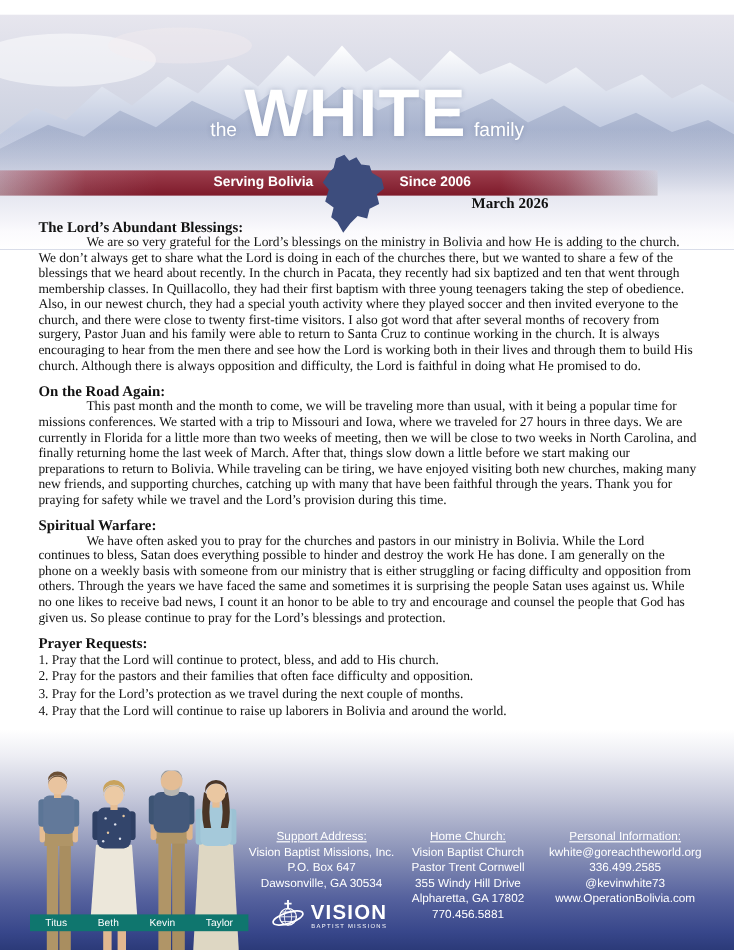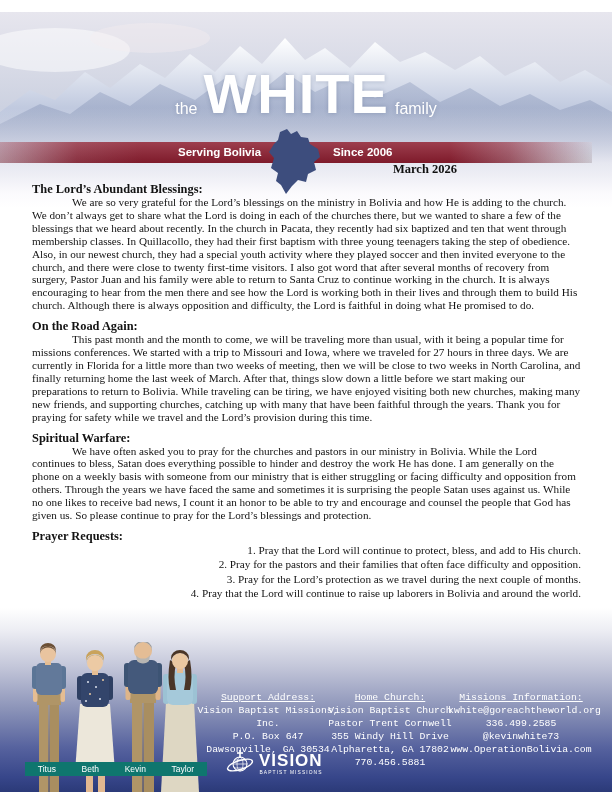--- a/index.html
+++ b/index.html
@@ -7,51 +7,51 @@
         font-family:"Liberation Serif", serif;color:#131313;margin:0 auto;}
 
   
   .header{position:absolute;top:12px;left:0;width:612px;height:196px;}
   .mtn{position:absolute;top:0;left:0;display:block;}
   .title-row{position:absolute;top:57px;left:0;width:612px;height:48px;display:flex;
              justify-content:center;align-items:flex-end;gap:6px;color:#ffffff;
              font-family:"Liberation Sans", sans-serif;text-shadow:0 0 4px rgba(40,60,100,.25);}
   .t-big{font-size:56px;font-weight:bold;letter-spacing:1px;line-height:.82;}
   .t-small{font-size:16px;line-height:1;}
-  .red-banner{position:absolute;top:130px;left:0;width:592px;height:21px;
+  .red-banner{position:absolute;top:130px;left:0;width:548px;height:21px;
       background:linear-gradient(180deg, rgba(255,255,255,.15), rgba(0,0,0,.10)),
                  linear-gradient(90deg, rgba(140,29,47,.40) 0%, rgba(140,28,46,.88) 13%,
                  #8c1d2f 24%, #8c1d2f 76%, rgba(140,28,46,.70) 86%, rgba(150,60,70,.06) 100%);}
   .banner-label{position:absolute;top:0;line-height:21px;color:#fff;
       font-family:"Liberation Sans", sans-serif;font-size:11.5px;font-weight:600;}
   .banner-left{left:178px;}
   .banner-right{left:333px;}
   .bolivia{position:absolute;left:267px;top:116px;}
 
   
   .date{position:absolute;top:162px;left:0;width:536px;box-sizing:border-box;
         text-align:right;padding-right:79px;font-weight:bold;font-size:12.5px;color:#101010;}
 
   
   .content{position:absolute;left:32px;top:183px;width:549px;z-index:3;}
   .sec-heading{font-size:12.4px;font-weight:bold;
                margin:0;line-height:13px;}
   .sec-body{margin:0 0 8px 0;font-size:11.2px;line-height:12.9px;text-indent:40px;}
-  .prayer-item{font-size:11.2px;line-height:14.5px;text-align:right;}
+  .prayer-item{font-size:11.2px;line-height:14.5px;}
 
   
   .bottom-grad{position:absolute;left:0;top:608px;width:612px;height:184px;z-index:1;
       background:linear-gradient(180deg, rgba(255,255,255,0) 0%, rgba(231,232,240,.75) 12%,
                  #c3c6d9 32%, #8b93b8 55%, #56629e 76%, #37468a 92%, #2b3a78 100%);}
   .family-svg{position:absolute;left:20px;top:642px;z-index:2;}
   .names{position:absolute;left:25px;top:762px;width:182px;height:14px;background:#0f766e;
          display:flex;justify-content:space-around;align-items:center;z-index:4;}
   .names span{color:#fff;font-family:"Liberation Sans", sans-serif;font-size:8.5px;}
   .f-col{position:absolute;top:691px;z-index:3;text-align:center;color:#ffffff;
-         font-family:Liberation Mono, monospace;font-size:9.8px;line-height:13px;}
+         font-family:Liberation Sans, sans-serif;font-size:9.8px;line-height:13px;}
   .f-col .hd{text-decoration:underline;}
   .col-support{left:193px;width:150px;}
   .col-home{left:327px;width:126px;}
   .col-personal{left:448px;width:146px;}
   .logo{position:absolute;left:224px;top:747px;z-index:3;display:flex;align-items:center;
         gap:3px;color:#fff;}
   .logo-text{display:flex;flex-direction:column;align-items:flex-end;}
   .logo-name{font-family:"Liberation Sans", sans-serif;font-weight:bold;font-size:17px;
              letter-spacing:1px;line-height:1;}
   .logo-sub{font-family:"Liberation Sans", sans-serif;font-size:4.9px;letter-spacing:1.1px;
@@ -212,21 +212,21 @@
   <div class="f-col col-home">
     <div class="hd">Home Church:</div>
     <div>Vision Baptist Church</div>
     <div>Pastor Trent Cornwell</div>
     <div>355 Windy Hill Drive</div>
     <div>Alpharetta, GA 17802</div>
     <div>770.456.5881</div>
   </div>
 
   <div class="f-col col-personal">
-    <div class="hd">Missions Information:</div>
+    <div class="hd">Personal Information:</div>
     <div>kwhite@goreachtheworld.org</div>
     <div>336.499.2585</div>
     <div>@kevinwhite73</div>
     <div>www.OperationBolivia.com</div>
   </div>
 
   <div class="logo">
     <svg width="32" height="32" viewBox="0 0 32 32">
       <g stroke="#ffffff" fill="none">
         <circle cx="16" cy="17" r="7" stroke-width="1.1"></circle>

